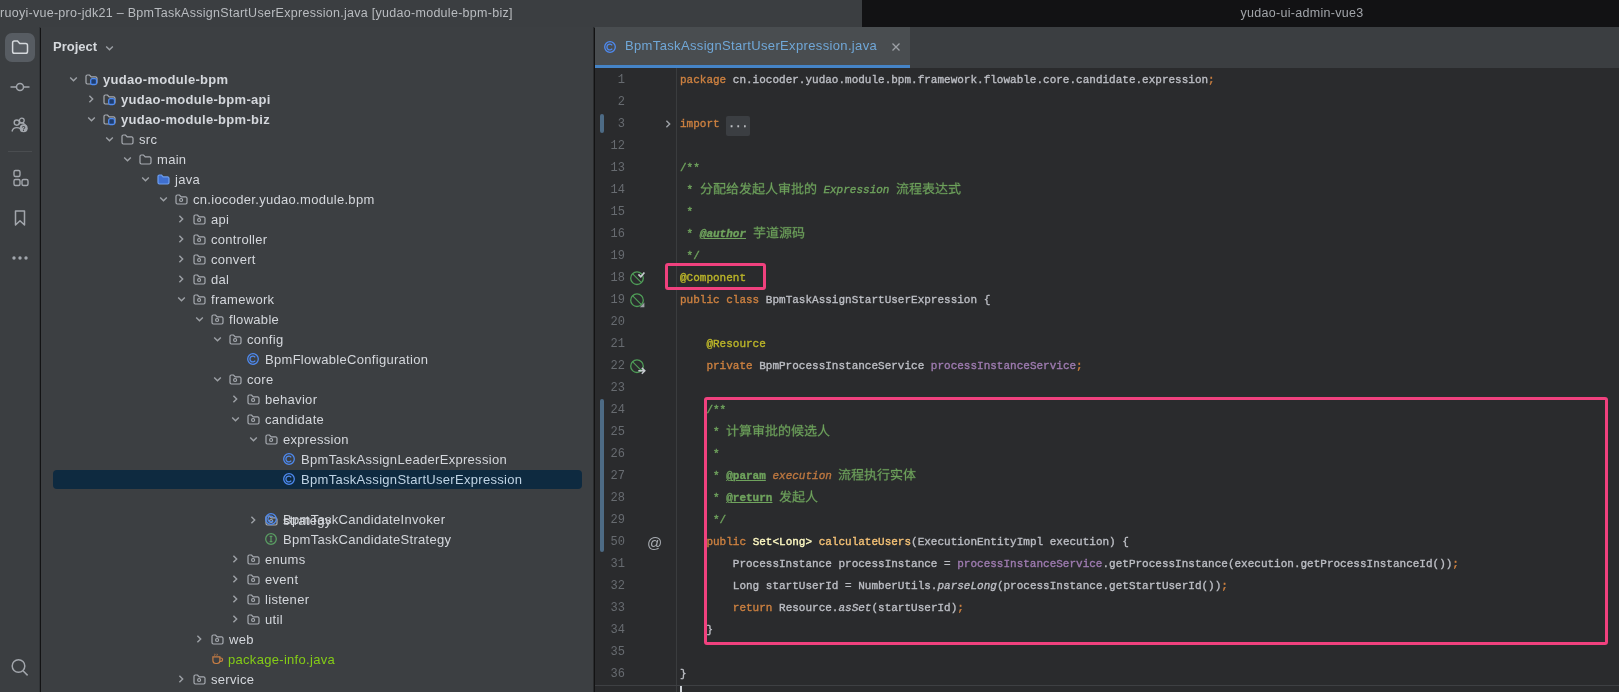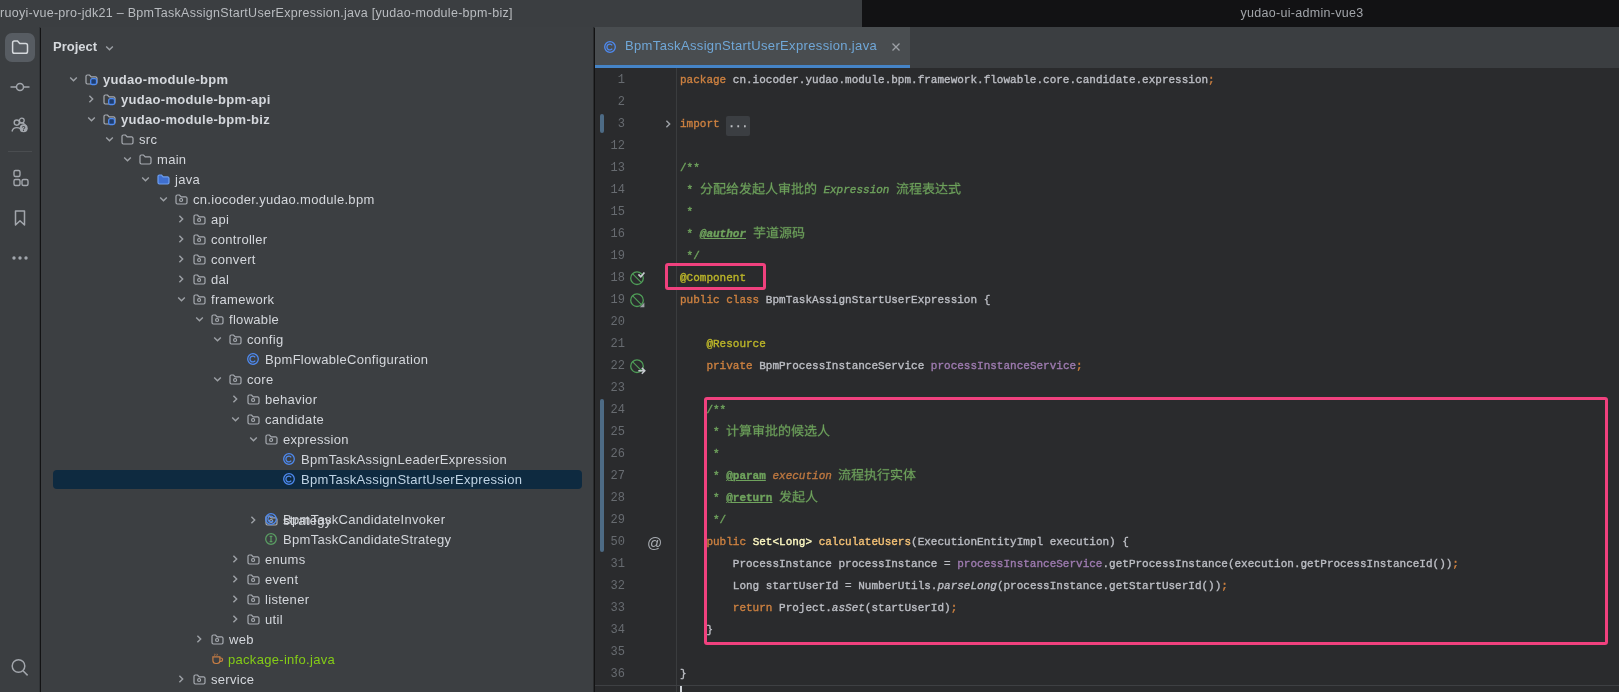--- a/index.html
+++ b/index.html
@@ -526,21 +526,21 @@
               <path fill="#6FA35D" stroke="#6FA35D" stroke-width="22" d="M673 90C716 136 773 200 801 238L860 197C832 161 774 99 731 54ZM144 357C154 346 188 340 251 340H391C325 548 214 712 30 823C49 836 76 865 86 881C216 801 311 699 381 575C421 650 471 715 531 770C445 831 344 873 240 898C254 914 272 942 280 962C392 931 498 885 589 819C680 886 789 934 917 963C928 942 948 912 964 896C842 873 736 830 648 772C735 695 803 595 844 467L793 443L779 447H441C454 413 467 377 477 340H930L931 268H497C513 199 526 127 537 50L453 36C443 118 429 195 411 268H229C257 215 285 148 303 83L223 68C206 145 167 226 156 246C144 268 133 283 119 286C128 304 140 341 144 357ZM588 726C520 668 466 599 427 519H742C706 601 652 669 588 726Z"></path>
             </svg><svg class="cj" viewBox="0 0 1000 1000">
               <path fill="#6FA35D" stroke="#6FA35D" stroke-width="22" d="M99 493C96 671 85 832 26 933C44 941 77 959 90 968C119 913 138 843 150 764C222 901 342 934 555 934H940C945 912 958 877 971 860C908 863 603 863 554 862C460 862 386 855 328 833V629H491V563H328V414H501V346H312V220H476V153H312V41H241V153H74V220H241V346H48V414H259V795C216 761 186 710 163 636C166 592 169 546 170 498ZM548 364V691C548 776 576 798 670 798C690 798 824 798 846 798C931 798 953 761 962 619C942 614 911 602 895 589C890 710 884 730 841 730C810 730 699 730 677 730C629 730 620 724 620 691V431H833V456H905V88H538V154H833V364Z"></path>
             </svg><svg class="cj" viewBox="0 0 1000 1000">
               <path fill="#6FA35D" stroke="#6FA35D" stroke-width="22" d="M457 43C454 197 460 686 43 897C66 913 90 937 104 956C349 825 455 601 502 400C551 587 659 834 910 952C922 931 944 905 965 889C611 730 549 311 534 191C539 131 540 80 541 43Z"></path>
             </svg></span></div>
 <div class="cl" style="top:509px"><span style="color:#6FA35D">     */</span></div>
 <div class="cl" style="top:531px"><span style="color:#BCBEC4">    </span><span style="color:#CC8040">public </span><span style="color:#fef9c3">Set&lt;Long&gt; </span><span style="color:#F5C276">calculateUsers</span><span style="color:#BCBEC4">(ExecutionEntityImpl execution) {</span></div>
 <div class="cl" style="top:553px"><span style="color:#BCBEC4">        ProcessInstance processInstance = </span><span style="color:#9E7BB0">processInstanceService</span><span style="color:#BCBEC4">.getProcessInstance(execution.getProcessInstanceId())</span><span style="color:#CC8040">;</span></div>
 <div class="cl" style="top:575px"><span style="color:#BCBEC4">        Long startUserId = NumberUtils.</span><span style="color:#BCBEC4;font-style:italic">parseLong</span><span style="color:#BCBEC4">(processInstance.getStartUserId())</span><span style="color:#CC8040">;</span></div>
-<div class="cl" style="top:597px"><span style="color:#BCBEC4">        </span><span style="color:#CC8040">return </span><span style="color:#BCBEC4">Project.</span><span style="color:#BCBEC4;font-style:italic">asSet</span><span style="color:#BCBEC4">(startUserId)</span><span style="color:#CC8040">;</span></div>
+<div class="cl" style="top:597px"><span style="color:#BCBEC4">        </span><span style="color:#CC8040">return </span><span style="color:#BCBEC4">Resource.</span><span style="color:#BCBEC4;font-style:italic">asSet</span><span style="color:#BCBEC4">(startUserId)</span><span style="color:#CC8040">;</span></div>
 <div class="cl" style="top:619px"><span style="color:#BCBEC4">    }</span></div>
 <div class="cl" style="top:641px"></div>
 <div class="cl" style="top:663px"><span style="color:#BCBEC4">}</span></div>
 </div>
 <div style="position:absolute;left:0;top:617px;width:1024px;height:1px;background:#3E4043"></div>
 <div style="position:absolute;left:85px;top:618px;width:2px;height:6px;background:#CFD3D8"></div>
 </div>
 <div class="pink" style="left:665px;top:263px;width:101px;height:27px"></div>
 <div class="pink" style="left:704px;top:397px;width:904px;height:248px"></div>
 </div>

